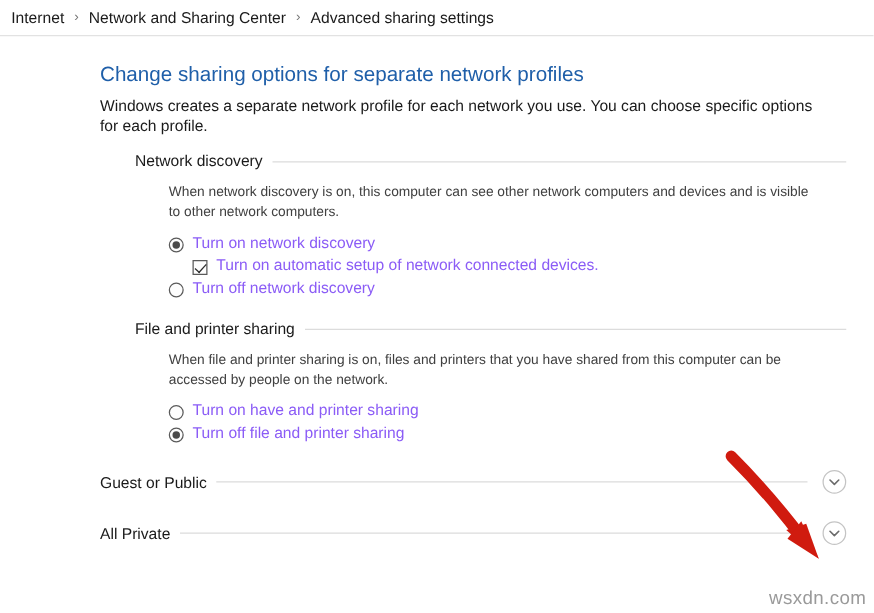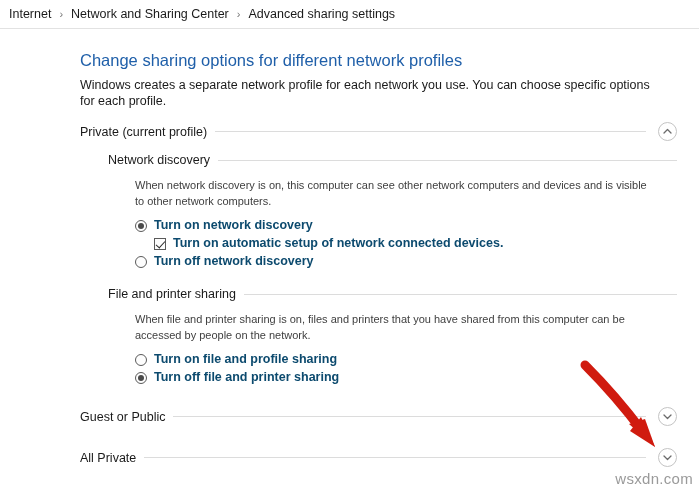--- a/index.html
+++ b/index.html
@@ -126,27 +126,26 @@
     font-size: 11px;
     line-height: 16px;
     color: #404040;
     max-width: 520px;
   }
 
   
   .opt-list { margin-top: 9px; }
   .opt {
     display: flex;
-    align-items: center;
+    align-items: flex-end;
     gap: 7px;
     margin: 3px 0;
     font-size: 12.5px;
-    color: #0c4a6e;
+    color: #8b5cf6;
     line-height: 15px;
-    font-weight: bold;
   }
   .radio {
     width: 12px;
     height: 12px;
     border-radius: 50%;
     border: 1px solid #5a5a5a;
     background: #fdfdfd;
     flex: 0 0 auto;
     margin-top: 1px;
     position: relative;
@@ -214,33 +213,24 @@
   <span class="crumb">Internet</span>
   <span class="crumb-sep">›</span>
   <span class="crumb">Network and Sharing Center</span>
   <span class="crumb-sep">›</span>
   <span class="crumb">Advanced sharing settings</span>
 </div>
 <div class="crumb-divider"></div>
 
 <div class="content">
 
-  <h1 class="page-title">Change sharing options for different network profiles</h1>
+  <h1 class="page-title">Change sharing options for separate network profiles</h1>
   <p class="page-desc">Windows creates a separate network profile for each network you use. You can choose specific options for each profile.</p>
 
   <div class="group">
-    <div class="group-header">
-      <span class="group-title">Private (current profile)</span>
-      <span class="group-rule"></span>
-      <span class="chev">
-        <svg width="11" height="11" viewBox="0 0 11 11" aria-hidden="true">
-          <path d="M2 7 L5.5 3.5 L9 7" fill="none" stroke="#6b6b6b" stroke-width="1.3" stroke-linecap="round" stroke-linejoin="round"></path>
-        </svg>
-      </span>
-    </div>
 
     <div class="sub">
       <div class="sub-header">
         <span class="sub-title">Network discovery</span>
         <span class="sub-rule"></span>
       </div>
       <div class="sub-body">
         <div class="sub-text">When network discovery is on, this computer can see other network computers and devices and is visible to other network computers.</div>
         <div class="opt-list">
           <div class="opt">
@@ -262,21 +252,21 @@
     <div class="sub" style="margin-top:18px;">
       <div class="sub-header">
         <span class="sub-title">File and printer sharing</span>
         <span class="sub-rule"></span>
       </div>
       <div class="sub-body">
         <div class="sub-text">When file and printer sharing is on, files and printers that you have shared from this computer can be accessed by people on the network.</div>
         <div class="opt-list">
           <div class="opt">
             <span class="radio"></span>
-            <span>Turn on file and profile sharing</span>
+            <span>Turn on have and printer sharing</span>
           </div>
           <div class="opt">
             <span class="radio checked"></span>
             <span>Turn off file and printer sharing</span>
           </div>
         </div>
       </div>
     </div>
   </div>
 

